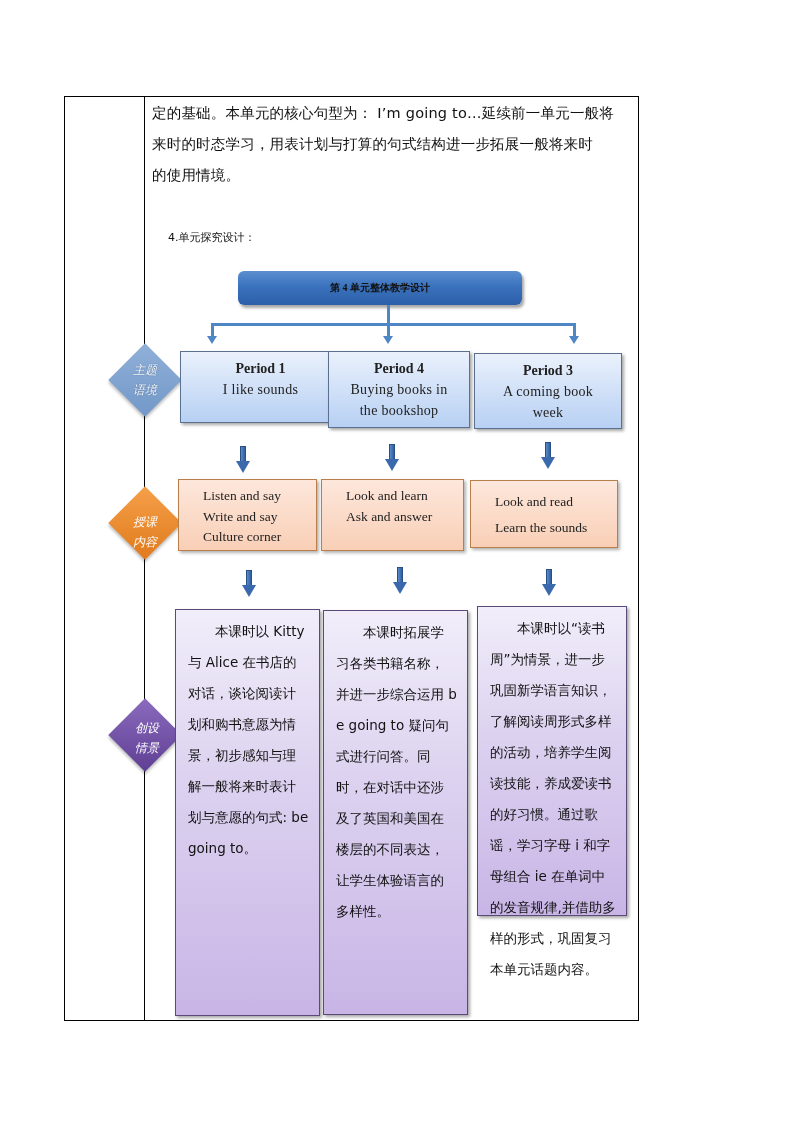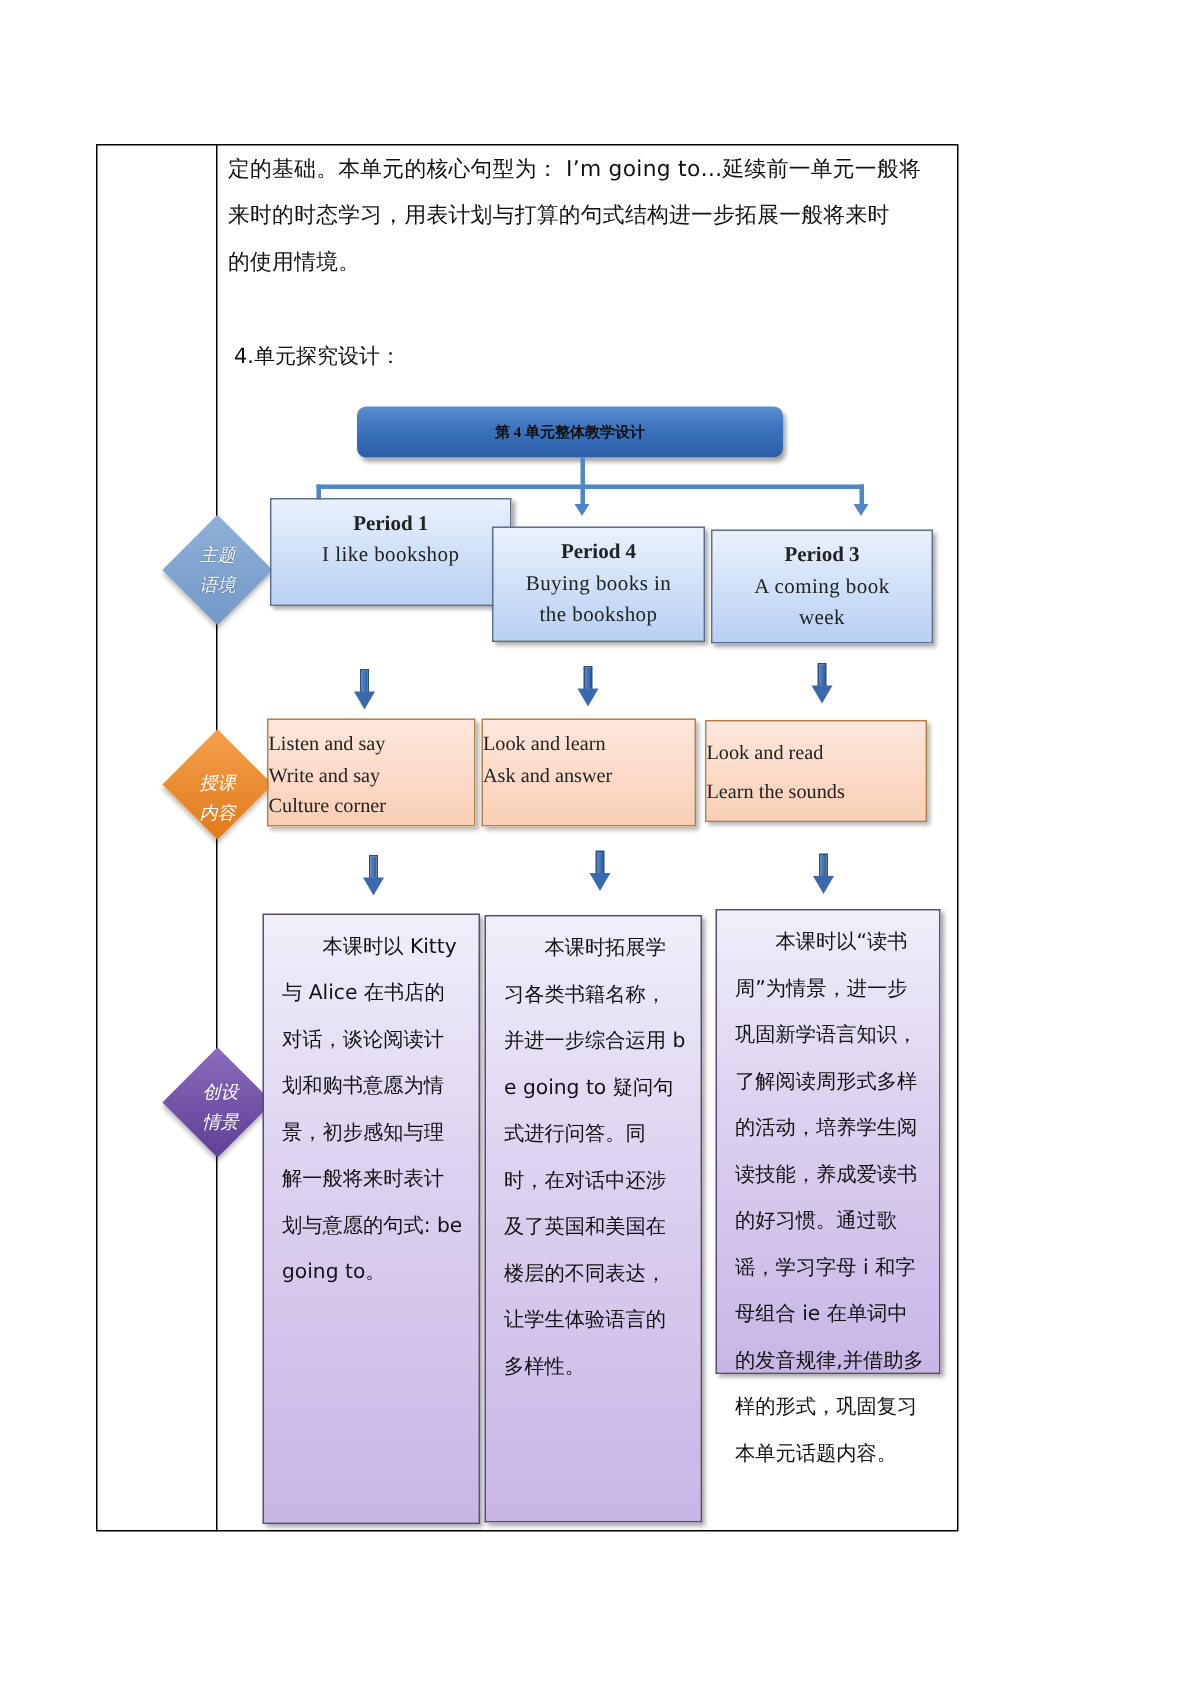--- a/index.html
+++ b/index.html
@@ -3,21 +3,21 @@
   <meta charset="utf-8">
   <style>
     html, body { margin: 0; padding: 0; background: #ffffff; }
     body { width: 794px; height: 1123px; position: relative; overflow: hidden;
            font-family: "DejaVu Sans", "Liberation Sans", sans-serif; color: #111; }
     .abs { position: absolute; }
     
     .tbl-outer { left: 64px; top: 96px; width: 575px; height: 925px; border: 1px solid #000; border-top: 1px solid #000; box-sizing: border-box; }
     .tbl-divider { left: 144px; top: 96px; width: 0; height: 925px; border-left: 1px solid #000; }
     .para { left: 152px; width: 484px; font-size: 14.5px; line-height: 31px; letter-spacing: 0.2px; }
-    .heading4 { left: 156px; top: 226px; font-size: 14px; line-height: 24px; }
+    .heading4 { left: 168px; top: 226px; font-size: 11px; line-height: 24px; }
 
     
     .title-bar { left: 238px; top: 271px; width: 284px; height: 34px; border-radius: 6px;
       background: linear-gradient(#5a8fd0 0%, #3b72bd 45%, #2c5fa8 100%);
       box-shadow: 2px 3px 3px rgba(0,0,0,0.35); display: flex; align-items: center; justify-content: center;
       font-family: "Liberation Serif", "DejaVu Serif", serif; font-weight: bold; font-size: 10px; color: #111; }
 
     .conn { position: absolute; background: #4f86c6; }
     .tri-down { position: absolute; width: 0; height: 0; border-left: 5px solid transparent; border-right: 5px solid transparent; border-top: 8px solid #4f86c6; }
 
@@ -32,21 +32,21 @@
     
     .pbox { position: absolute; border: 1px solid #5b6f8e; box-sizing: border-box;
       background: linear-gradient(#eaf1fc, #b7d0f3); box-shadow: 2px 2px 3px rgba(0,0,0,0.35);
       font-family: "Liberation Serif", "DejaVu Serif", serif; text-align: center; font-size: 14px; line-height: 21px; color: #222; }
     .pbox .ptitle { font-weight: bold; font-size: 14px; margin-top: 6px; }
     .pbox .psub { white-space: pre-line; letter-spacing: 0.3px; }
 
     
     .cbox { position: absolute; border: 1px solid #b97f4a; box-sizing: border-box;
       background: linear-gradient(#fde7dc, #f9cfb6); box-shadow: 2px 2px 3px rgba(0,0,0,0.3);
-      font-family: "Liberation Serif", "DejaVu Serif", serif; font-size: 13.5px; color: #222; padding: 6px 0 0 0; }
+      font-family: "Liberation Serif", "DejaVu Serif", serif; font-size: 13.5px; color: #222; padding: 6px 0 0 24px; }
     .cbox .line { line-height: 20.5px; }
 
     
     .darrow { position: absolute; width: 14px; height: 28px; }
     .darrow .shaft { position: absolute; left: 4px; top: 0; width: 6px; height: 16px; background: linear-gradient(90deg,#5b8acb,#2f5f9e); border: 1px solid #2a4f82; box-sizing: border-box; }
     .darrow .head { position: absolute; left: 0; top: 15px; width: 0; height: 0; border-left: 7px solid transparent; border-right: 7px solid transparent; border-top: 12px solid #3a6aad; }
 
     
     .sbox { position: absolute; border: 1px solid #5a4a78; box-sizing: border-box;
       background: linear-gradient(#f1eefa 0%, #ddd3f0 40%, #c8b5e6 100%); box-shadow: 2px 2px 3px rgba(0,0,0,0.35);
@@ -88,23 +88,23 @@
   <div>授课</div>
   <div>内容</div>
 </div>
 
 <div class="diamond d3" style="left:119px; top:709px;"></div>
 <div class="diamond-label" style="left:110px; top:718px;">
   <div>创设</div>
   <div>情景</div>
 </div>
 
-<div class="pbox" style="left:180px; top:332px; width:161px; height:72px;">
+<div class="pbox" style="left:180px; top:351px; width:161px; height:72px;">
   <div class="ptitle">Period 1</div>
-  <div class="psub">I like bookshop</div>
+  <div class="psub">I like sounds</div>
 </div>
 <div class="pbox" style="left:328px; top:351px; width:142px; height:77px;">
   <div class="ptitle">Period 4</div>
   <div class="psub">Buying  books in
 the bookshop</div>
 </div>
 <div class="pbox" style="left:474px; top:353px; width:148px; height:76px;">
   <div class="ptitle">Period 3</div>
   <div class="psub">A coming  book
 week</div>

